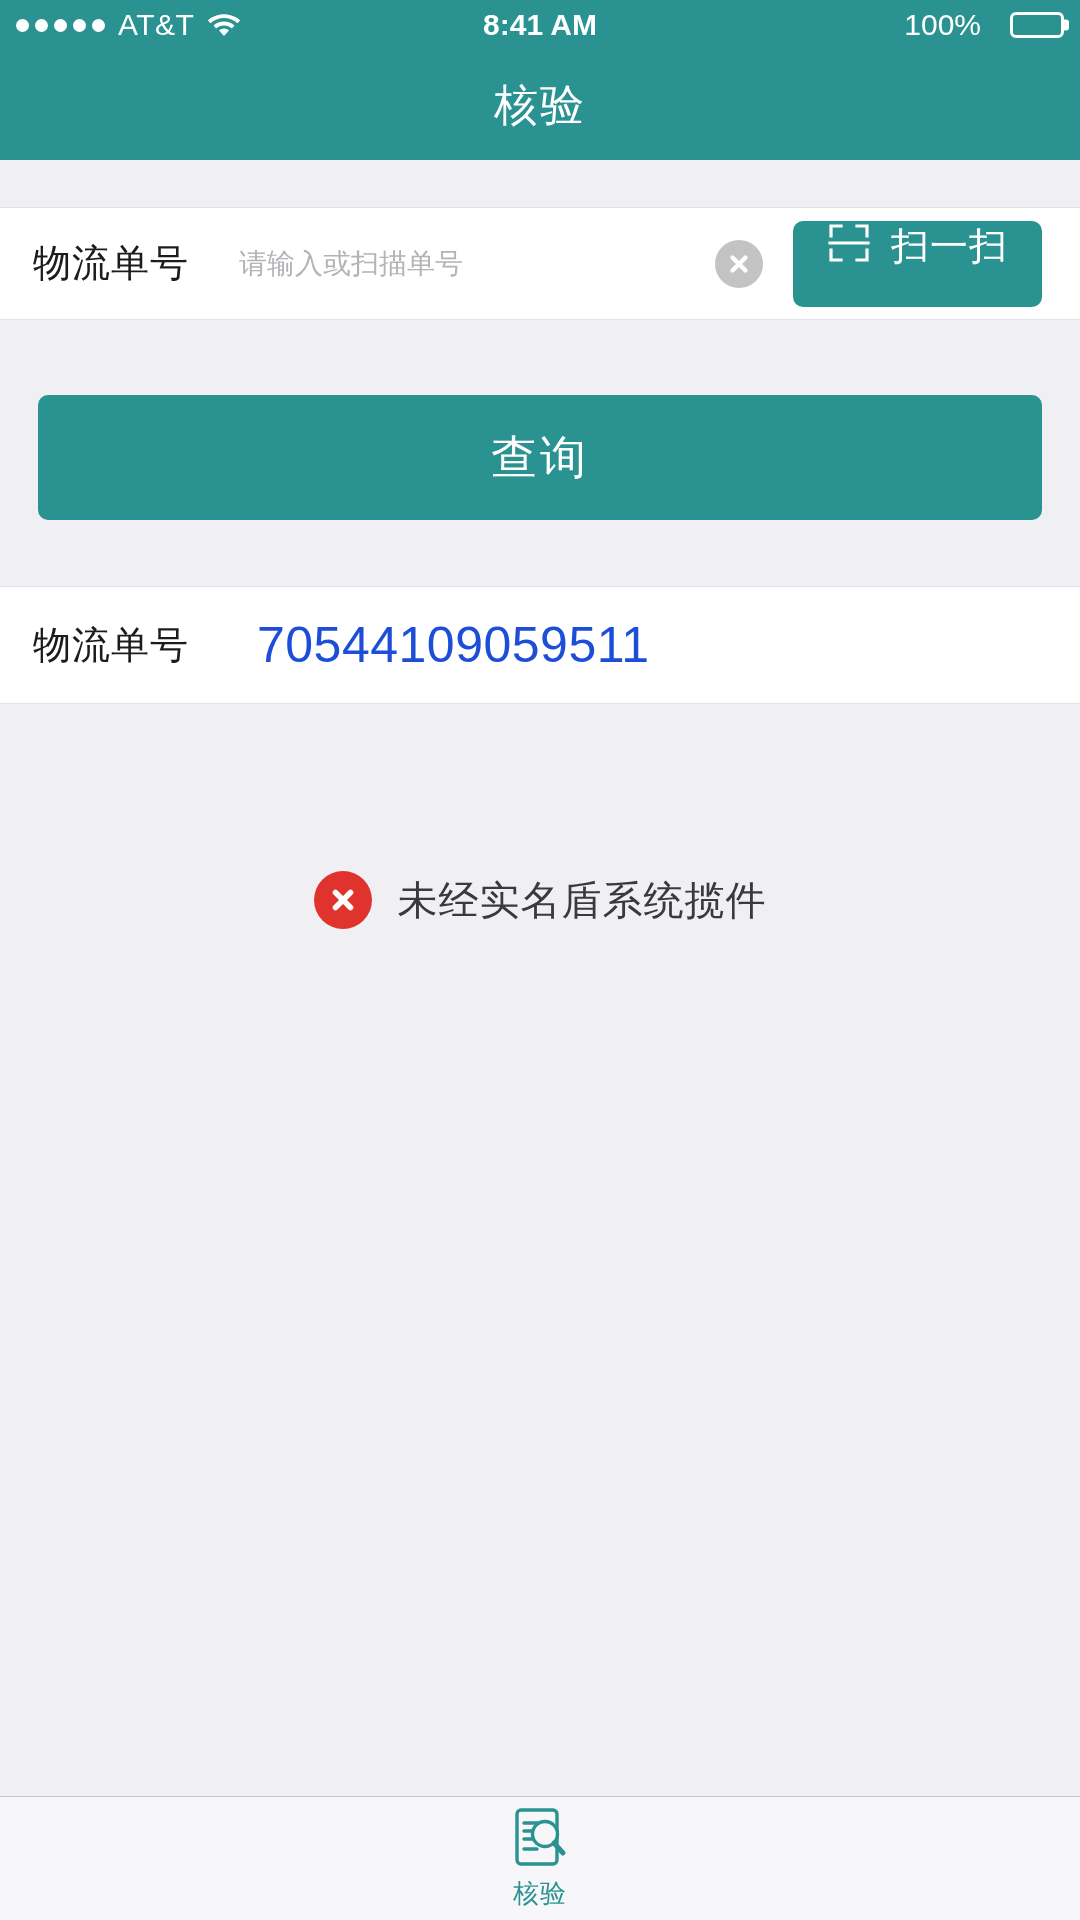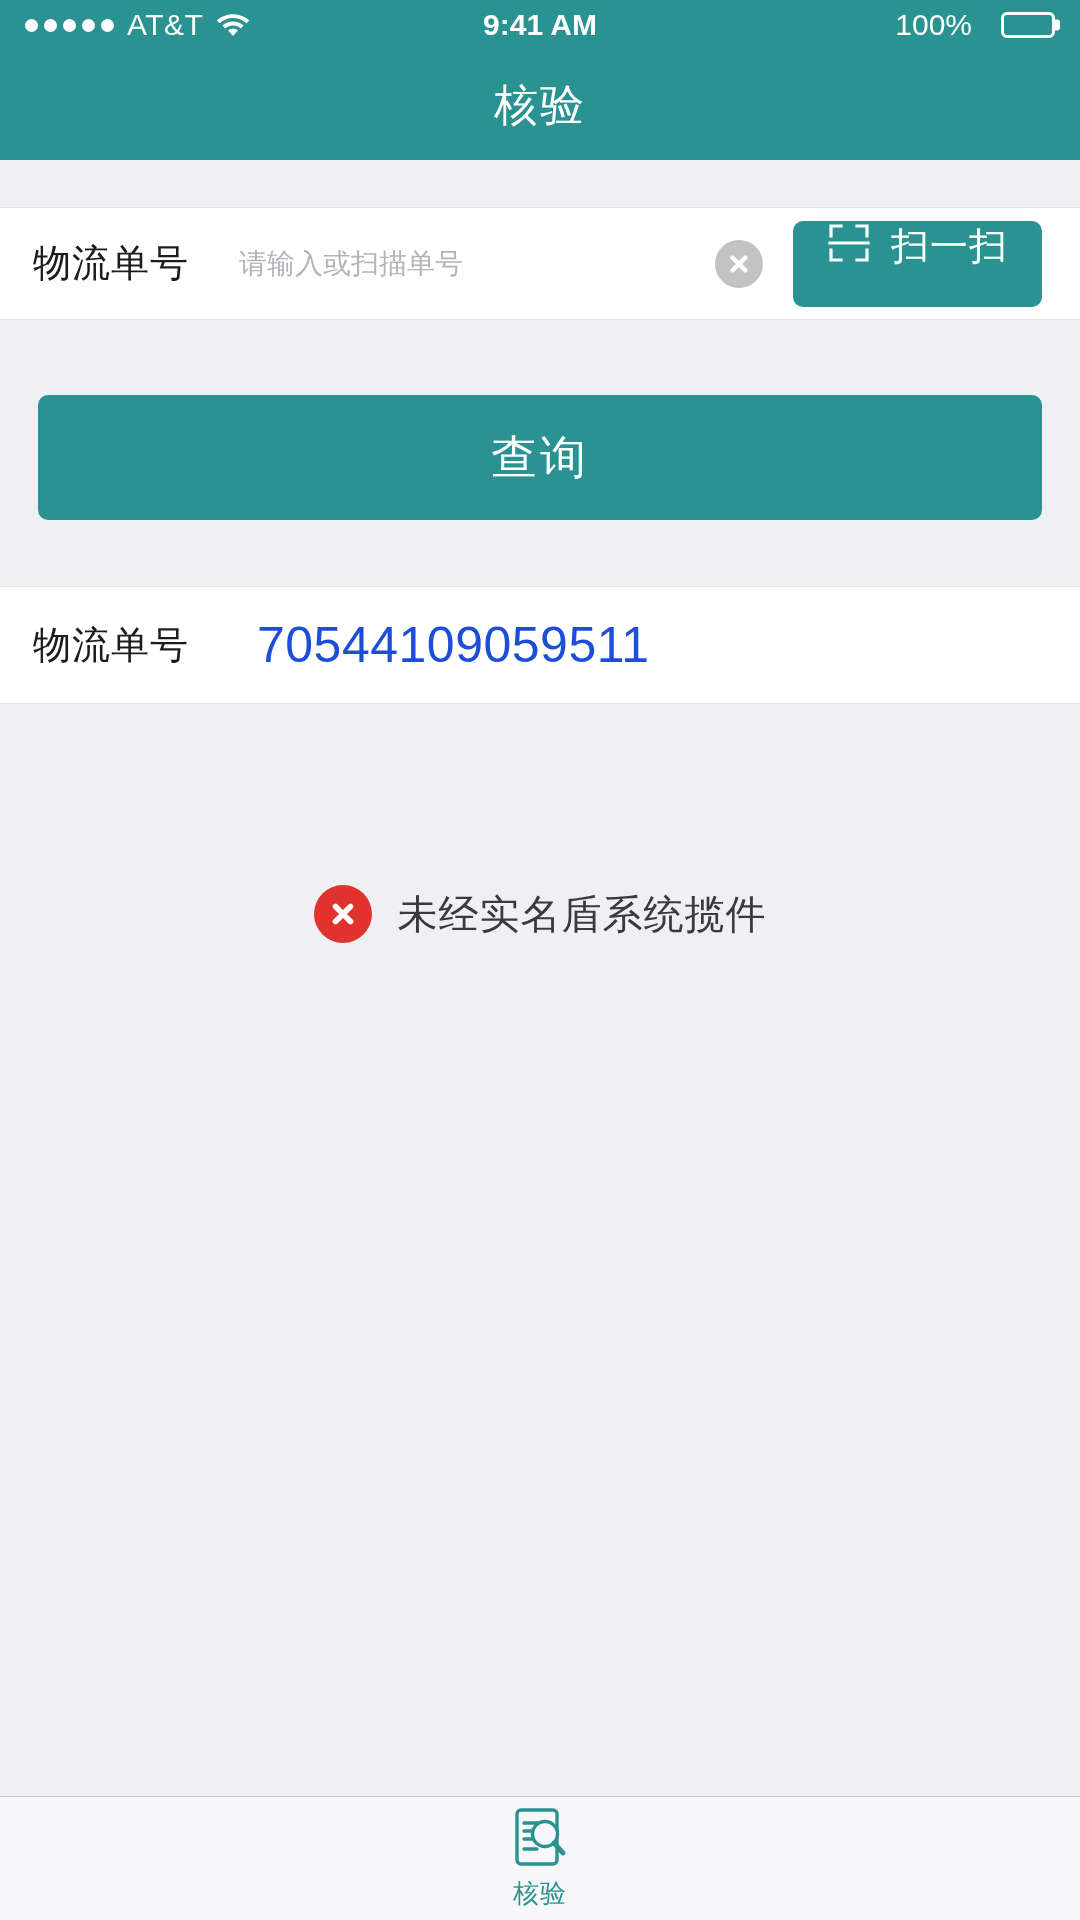--- a/index.html
+++ b/index.html
@@ -16,21 +16,21 @@
     -webkit-font-smoothing: antialiased;
   }
 
   
   .status-bar {
     height: 50px;
     background: #2A9392;
     display: flex;
     align-items: center;
     justify-content: space-between;
-    padding: 0 25px;
+    padding: 0 16px;
     box-sizing: border-box;
     color: #ffffff;
   }
   .status-left {
     display: flex;
     align-items: center;
     gap: 13px;
   }
   .signal-dots {
     display: flex;
@@ -227,21 +227,21 @@
   }
 
   
   .content {
     background: #EFEFF4;
     height: 1093px;
     position: relative;
   }
   .error-block {
     position: absolute;
-    top: 181px;
+    top: 167px;
     left: 0;
     right: 0;
     display: flex;
     align-items: center;
     justify-content: center;
     gap: 26px;
   }
   .error-icon {
     width: 58px;
     height: 58px;
@@ -306,21 +306,21 @@
     </div>
     <span class="carrier">AT&amp;T</span>
     <span class="wifi-icon">
       <svg width="34" height="26" viewBox="0 0 34 26" aria-hidden="true">
         <path d="M17 4.2c6.2 0 11.9 2.3 16.2 6.1l-2.6 3.0C26.9 10.0 22.1 8.0 17 8.0S7.1 10.0 3.4 13.3L0.8 10.3C5.1 6.5 10.8 4.2 17 4.2z" fill="#ffffff"></path>
         <path d="M17 11.5c4.0 0 7.7 1.5 10.5 4.0l-2.6 3.0C22.8 16.6 20.0 15.4 17 15.4s-5.8 1.2-7.9 3.1l-2.6-3.0C9.3 13.0 13.0 11.5 17 11.5z" fill="#ffffff"></path>
         <path d="M17 18.6c1.9 0 3.6 0.7 4.9 1.9L17 25.9l-4.9-5.4C13.4 19.3 15.1 18.6 17 18.6z" fill="#ffffff"></path>
       </svg>
     </span>
   </div>
-  <div class="status-center">9:41 AM</div>
+  <div class="status-center">8:41 AM</div>
   <div class="status-right">
     <span class="battery-pct">100%</span>
     <span class="battery"><span class="fill"></span></span>
   </div>
 </div>
 
 <div class="nav-bar">
   <div class="nav-title">核验</div>
 </div>
 

